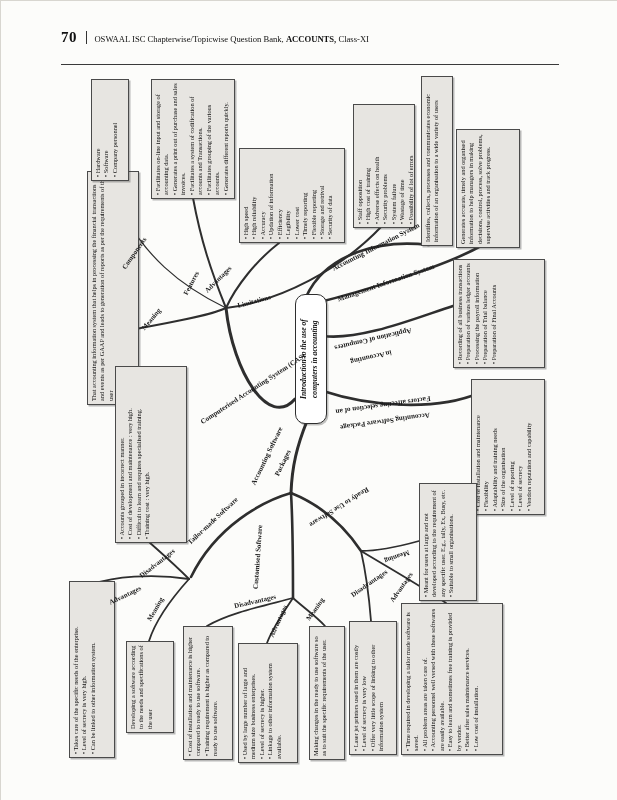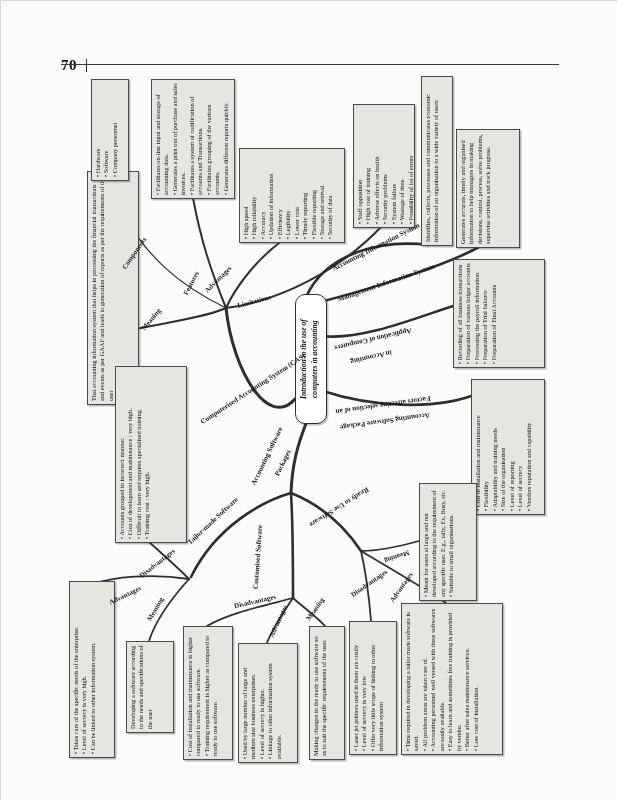--- a/index.html
+++ b/index.html
@@ -1,19 +1,19 @@
 <!DOCTYPE html>
 <html><head>
 <meta charset="utf-8">
 <style>
   html,body{margin:0;padding:0;background:#eceae6;}
   .page{position:relative;width:617px;height:800px;background:#fcfcfa;border:1px solid #d8d6d0;
         overflow:hidden;font-family:"Liberation Serif",serif;color:#111;}
   
-  .hdr{position:absolute;left:60px;top:56px;width:500px;display:flex;align-items:baseline;}
+  .hdr{position:absolute;left:60px;top:28px;width:500px;display:flex;align-items:baseline;}
   .pnum{font-size:15px;font-weight:bold;letter-spacing:.5px;}
   .vbar{display:inline-block;width:1.4px;height:13px;background:#333;margin:0 7px 0 9px;align-self:center;}
   .htext{font-size:8.6px;}
   .hrule{position:absolute;left:60px;top:63px;width:498px;border-top:1.4px solid #3a3a3a;}
   
   .map{position:absolute;left:0;top:0;width:617px;height:800px;}
   svg.curves{position:absolute;left:0;top:0;}
   .mapbox{position:absolute;background:#e7e5e1;border:1px solid #4a4a4a;
           box-shadow:1.5px 1.5px 0 rgba(60,60,60,.35);}
   .vtext{writing-mode:vertical-rl;transform:rotate(180deg);width:100%;height:100%;
@@ -26,20 +26,21 @@
   .blabel.main{font-size:7.1px;}
 </style>
 </head>
 <body>
 
 <div class="page">
 
   <div class="hdr">
     <span class="pnum">70</span>
     <span class="vbar"></span>
+    <span class="htext"><span>OSWAAL ISC Chapterwise/Topicwise Question Bank,</span>&nbsp;<b>ACCOUNTS,</b>&nbsp;<span>Class-XI</span></span>
   </div>
   <div class="hrule"></div>
 
   <div class="map" id="map">
     <svg class="curves" width="617" height="800" viewBox="0 0 617 800">
       <g fill="none" stroke="#2e2e2e" stroke-linecap="round">
 
         <path d="M294,398 C268,428 232,372 225,307" stroke-width="3"></path>
         <path d="M305,296 C325,252 380,238 428,244" stroke-width="2.6"></path>
         <path d="M315,302 C355,292 440,267 478,246" stroke-width="2.6"></path>

